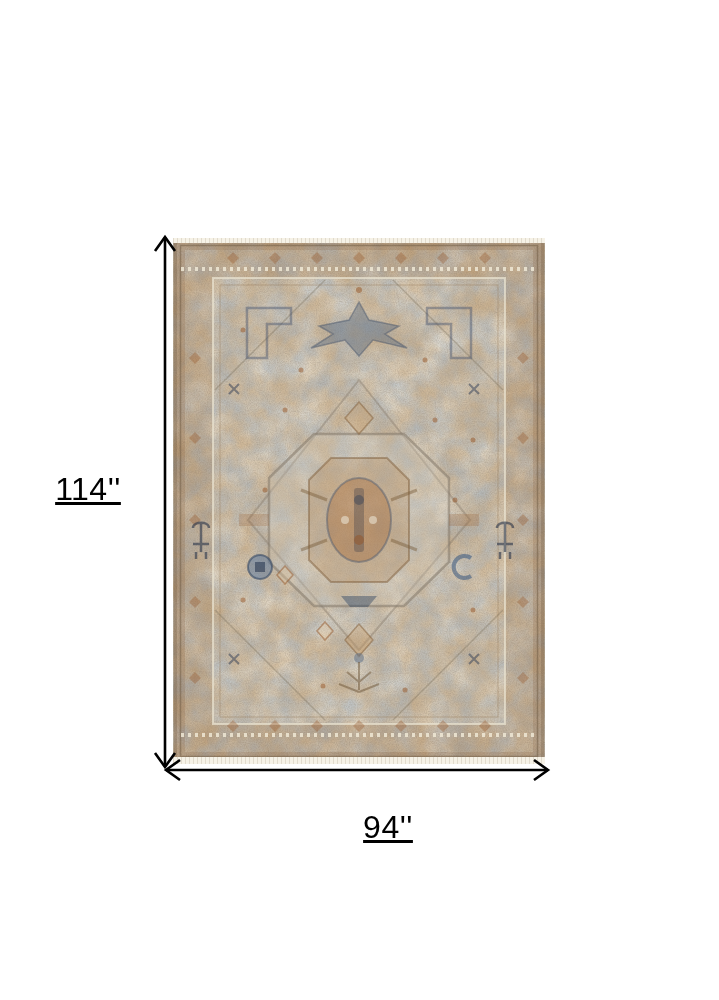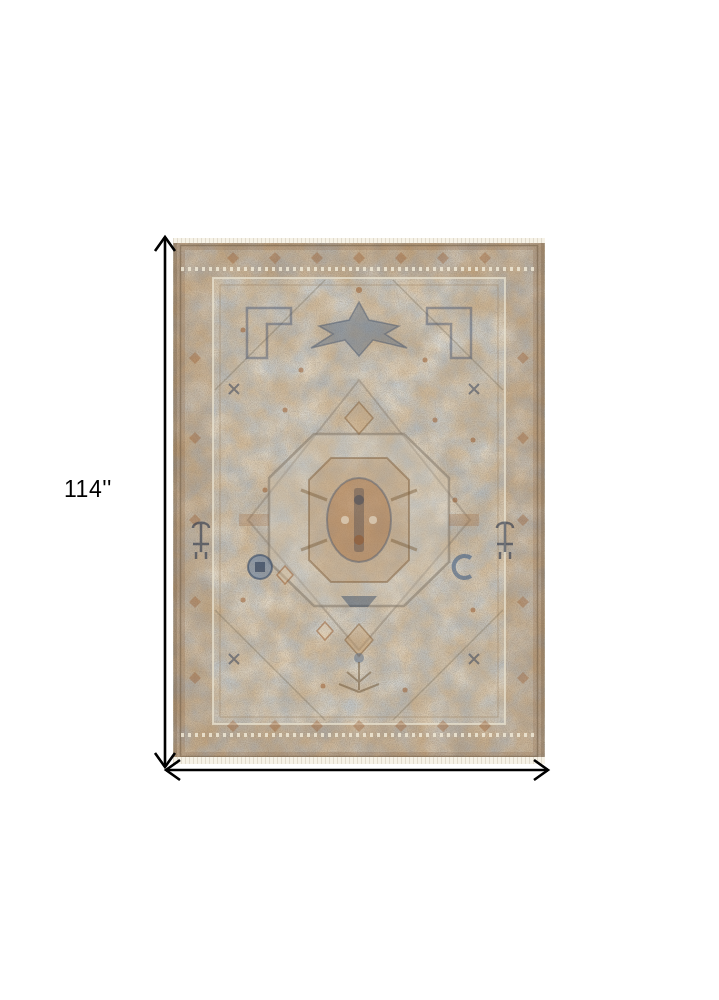--- a/index.html
+++ b/index.html
@@ -3,22 +3,22 @@
 <meta charset="utf-8">
 <style>
   html,body{margin:0;padding:0;background:#ffffff;}
   .stage{position:relative;width:719px;height:1000px;background:#ffffff;overflow:hidden;
          font-family:"Liberation Sans",sans-serif;}
   .rug-svg{position:absolute;left:173px;top:238px;width:372px;height:526px;display:block;}
   .arrow{position:absolute;overflow:visible;}
   .arrow-v{left:149px;top:233px;width:32px;height:538px;}
   .arrow-h{left:154px;top:754px;width:402px;height:32px;}
   .arrow .ln{stroke:var(--arrow,#000);stroke-width:2.6;fill:none;stroke-linejoin:miter;}
-  .dim-label{position:absolute;font-size:23px;line-height:38px;letter-spacing:.5px;
-             color:var(--label-text,#000);text-align:center;white-space:nowrap;}
+  .dim-label{position:absolute;font-size:32px;line-height:38px;letter-spacing:.5px;
+             color:var(--label-text,#000);text-align:center;white-space:nowrap;text-decoration:underline;}
   .dim-label.height{left:38px;top:470px;width:100px;}
   .dim-label.width{left:338px;top:808px;width:100px;}
 </style>
 </head>
 <body>
 
 <div class="stage">
 
   <svg class="rug-svg" viewBox="0 0 372 526" xmlns="http://www.w3.org/2000/svg">
     <defs>
@@ -156,13 +156,14 @@
     <path class="ln" d="M6 520 L16 534 L26 520"></path>
   </svg>
 
   <svg class="arrow arrow-h" viewBox="0 0 402 32" xmlns="http://www.w3.org/2000/svg">
     <path class="ln" d="M12 16 H394"></path>
     <path class="ln" d="M26 6 L12 16 L26 26"></path>
     <path class="ln" d="M380 6 L394 16 L380 26"></path>
   </svg>
 
   <div class="dim-label height">114''</div>
+  <div class="dim-label width">94''</div>
 </div>
 
 </body></html>

